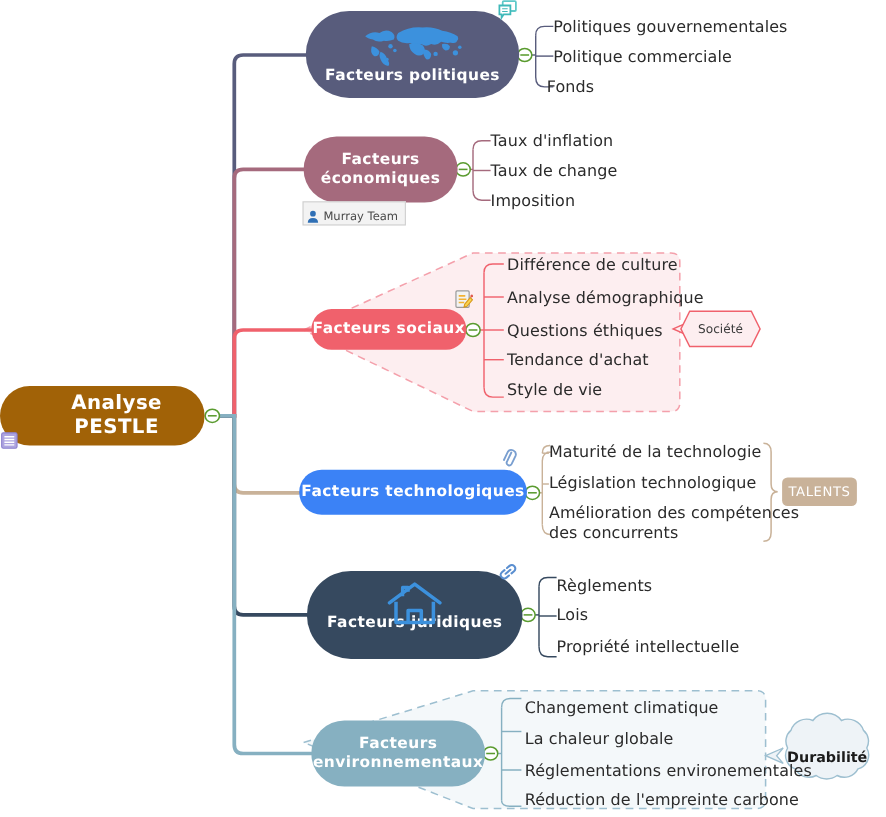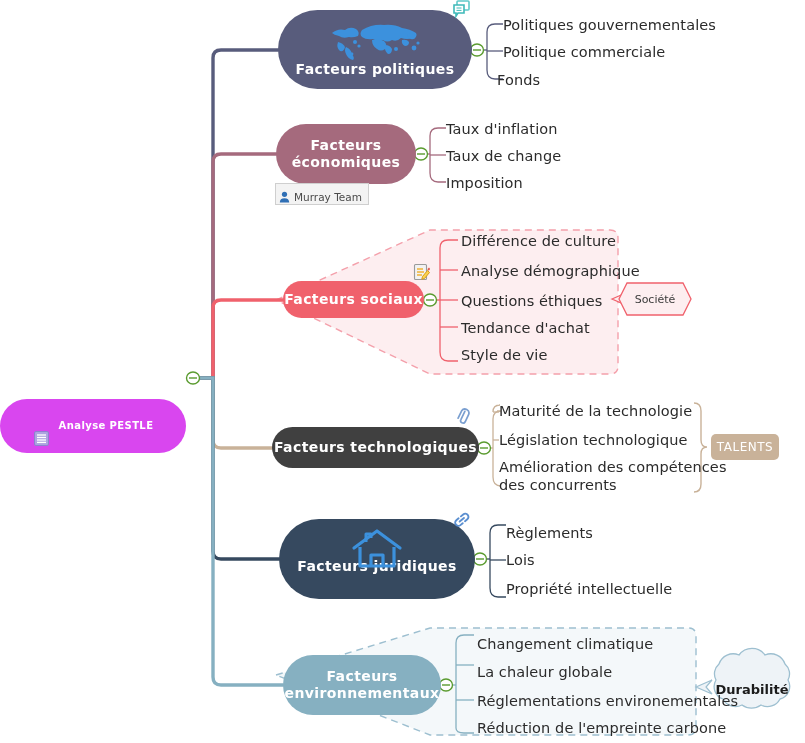--- a/index.html
+++ b/index.html
@@ -28,42 +28,41 @@
     font-weight:bold;
     letter-spacing:.4px;
     line-height:1.25;
     border-radius:100px;
     white-space:pre-line;
   }
   .node .label{display:block;}
 
   #root-node{
     left:0px;top:351px;width:186px;height:54px;
-    background:#d946ef;
-    font-size:10px;
+    background:#a16207;
+    font-size:18px;
     border-radius:30px;
     gap:9px;
-    margin-top:48px;
   }
   #node-politiques{
     left:278px;top:10px;width:194px;height:79px;
     background:#585c7c;font-size:14px;
     align-items:flex-end;padding-bottom:11px;
   }
   #node-economiques{
     left:276px;top:124px;width:140px;height:60px;
     background:#a56a7d;font-size:14px;
   }
   #node-sociaux{
     left:283px;top:281px;width:141px;height:37px;
     background:#f0616c;font-size:14px;
   }
   #node-technologiques{
     left:272px;top:427px;width:207px;height:41px;
-    background:#404040;font-size:14px;
+    background:#3b82f6;font-size:14px;
   }
   #node-juridiques{
     left:279px;top:519px;width:196px;height:80px;
     background:#36495f;font-size:14px;
     align-items:flex-end;padding-bottom:24px;text-align:right;
   }
   #node-environnementaux{
     left:283px;top:655px;width:158px;height:60px;
     background:#86b0c1;font-size:14px;
   }

